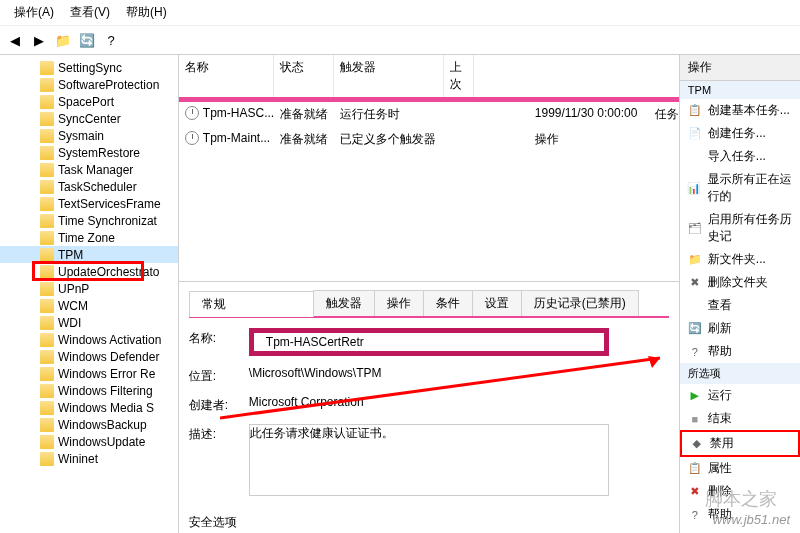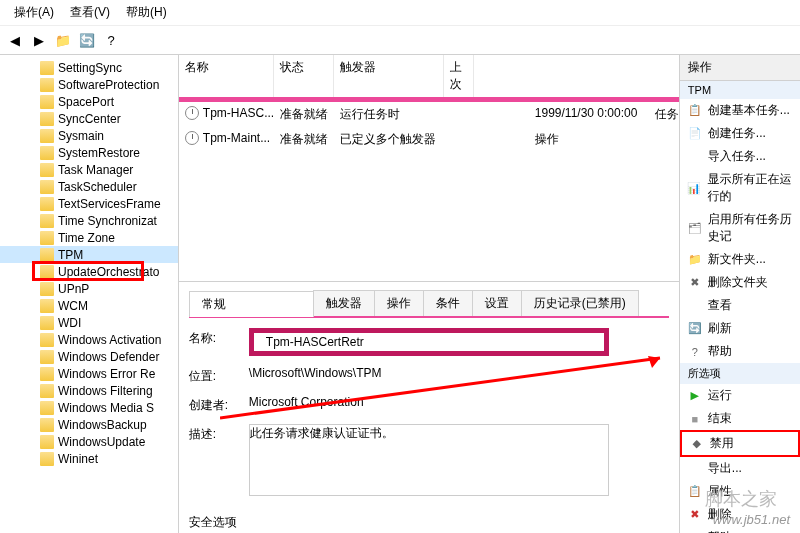--- a/index.html
+++ b/index.html
@@ -269,24 +269,20 @@
         </div>
         <div class="aitm">
           <span class="aico" style="color:#999">■</span>
           <span>结束</span>
         </div>
         <div class="aitm hl">
           <span class="aico" style="color:#666">◆</span>
           <span>禁用</span>
         </div>
         <div class="aitm">
-          <span class="aico" style="color:#666"></span>
-          <span>导出...</span>
-        </div>
-        <div class="aitm">
           <span class="aico" style="color:#666">📋</span>
           <span>属性</span>
         </div>
         <div class="aitm">
           <span class="aico" style="color:#c33">✖</span>
           <span>删除</span>
         </div>
         <div class="aitm">
           <span class="aico" style="color:#666">?</span>
           <span>帮助</span>

